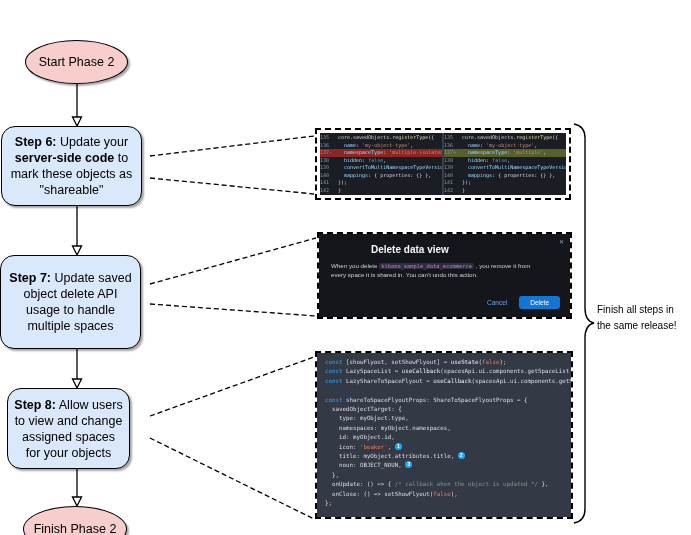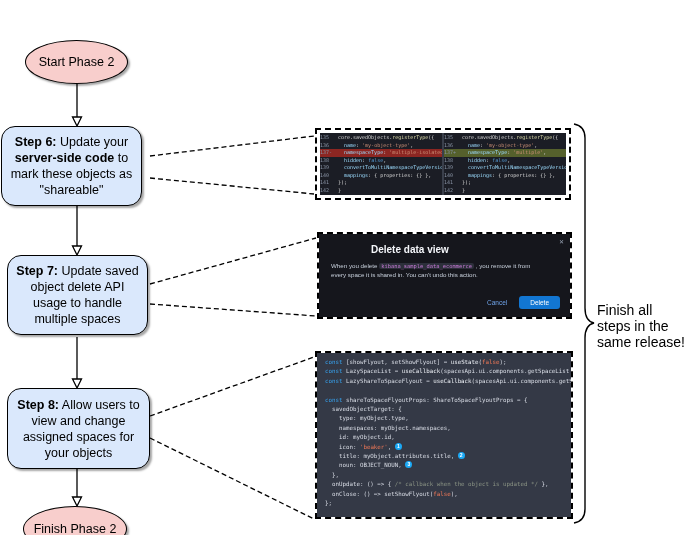--- a/index.html
+++ b/index.html
@@ -10,24 +10,24 @@
   
   .terminal{position:absolute;border-radius:50%;background:#f8cecc;border:1.5px solid #000;
             box-shadow:2px 2px 2px rgba(0,0,0,.35);display:flex;align-items:center;justify-content:center;
             font-size:12.5px;color:#000;box-sizing:border-box;}
   .stepbox{position:absolute;border-radius:14px;background:#dae8fc;border:1.5px solid #000;
            box-shadow:2px 2px 2px rgba(0,0,0,.35);display:flex;align-items:center;justify-content:center;
            text-align:center;font-size:12.5px;line-height:1.28;color:#000;box-sizing:border-box;padding:4px 5px;}
   #start{left:25px;top:8px;width:103px;height:44px;}
   #finish{left:23px;top:474px;width:104px;height:46px;}
   #step6{left:1px;top:94px;width:141px;height:80px;}
-  #step7{left:7px;top:223px;width:141px;height:80px;}
-  #step8{left:7px;top:356px;width:143px;height:81px;}
+  #step7{left:0;top:223px;width:141px;height:94px;}
+  #step8{left:7px;top:356px;width:123px;height:81px;}
 
-  #note{position:absolute;left:597px;top:270px;width:92px;font-size:14px;line-height:16px;color:#000;}
+  #note{position:absolute;left:597px;top:270px;width:92px;font-size:10px;line-height:16px;color:#000;}
 
   
   .shot{position:absolute;border:2px dashed #000;box-sizing:content-box;}
   #shot1{left:315px;top:96px;width:246px;height:62px;padding:3px;background:#fff;}
   #shot2{left:317px;top:200px;width:251px;height:83px;}
   #shot3{left:315px;top:319px;width:254px;height:164px;}
 
   
   .diff{display:flex;width:100%;height:100%;background:#1b1d25;overflow:hidden;}
   .diff-panel{flex:1;overflow:hidden;padding-top:1px;}

